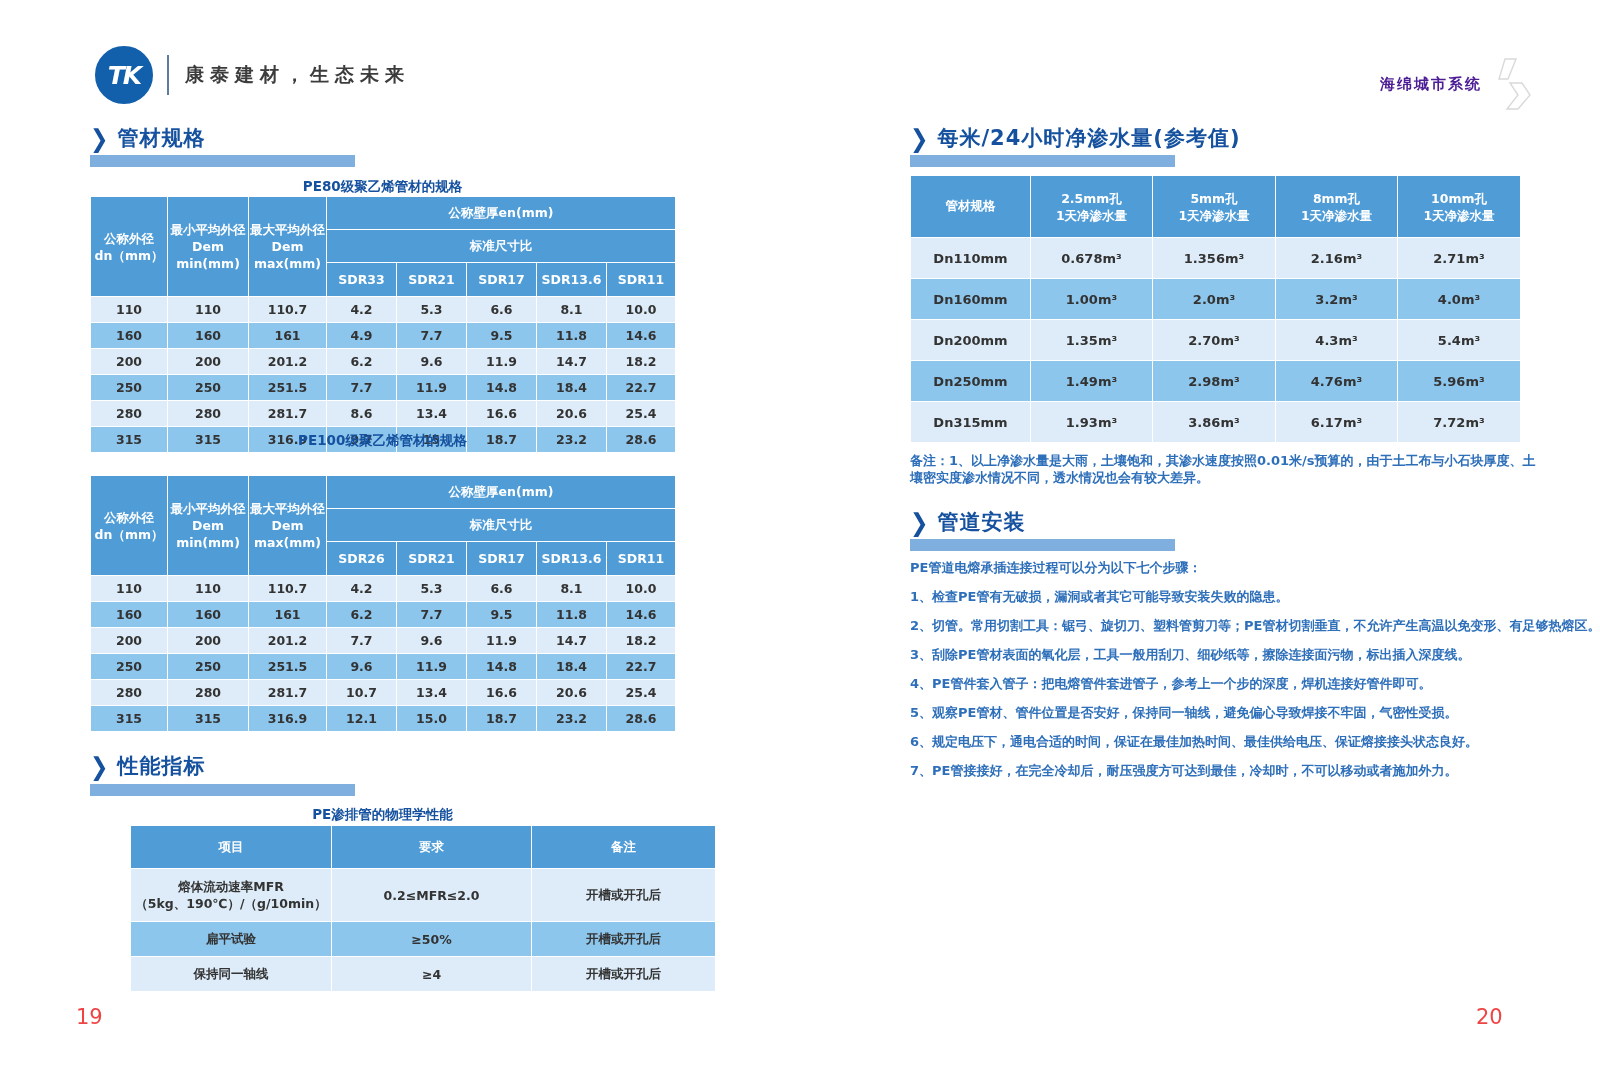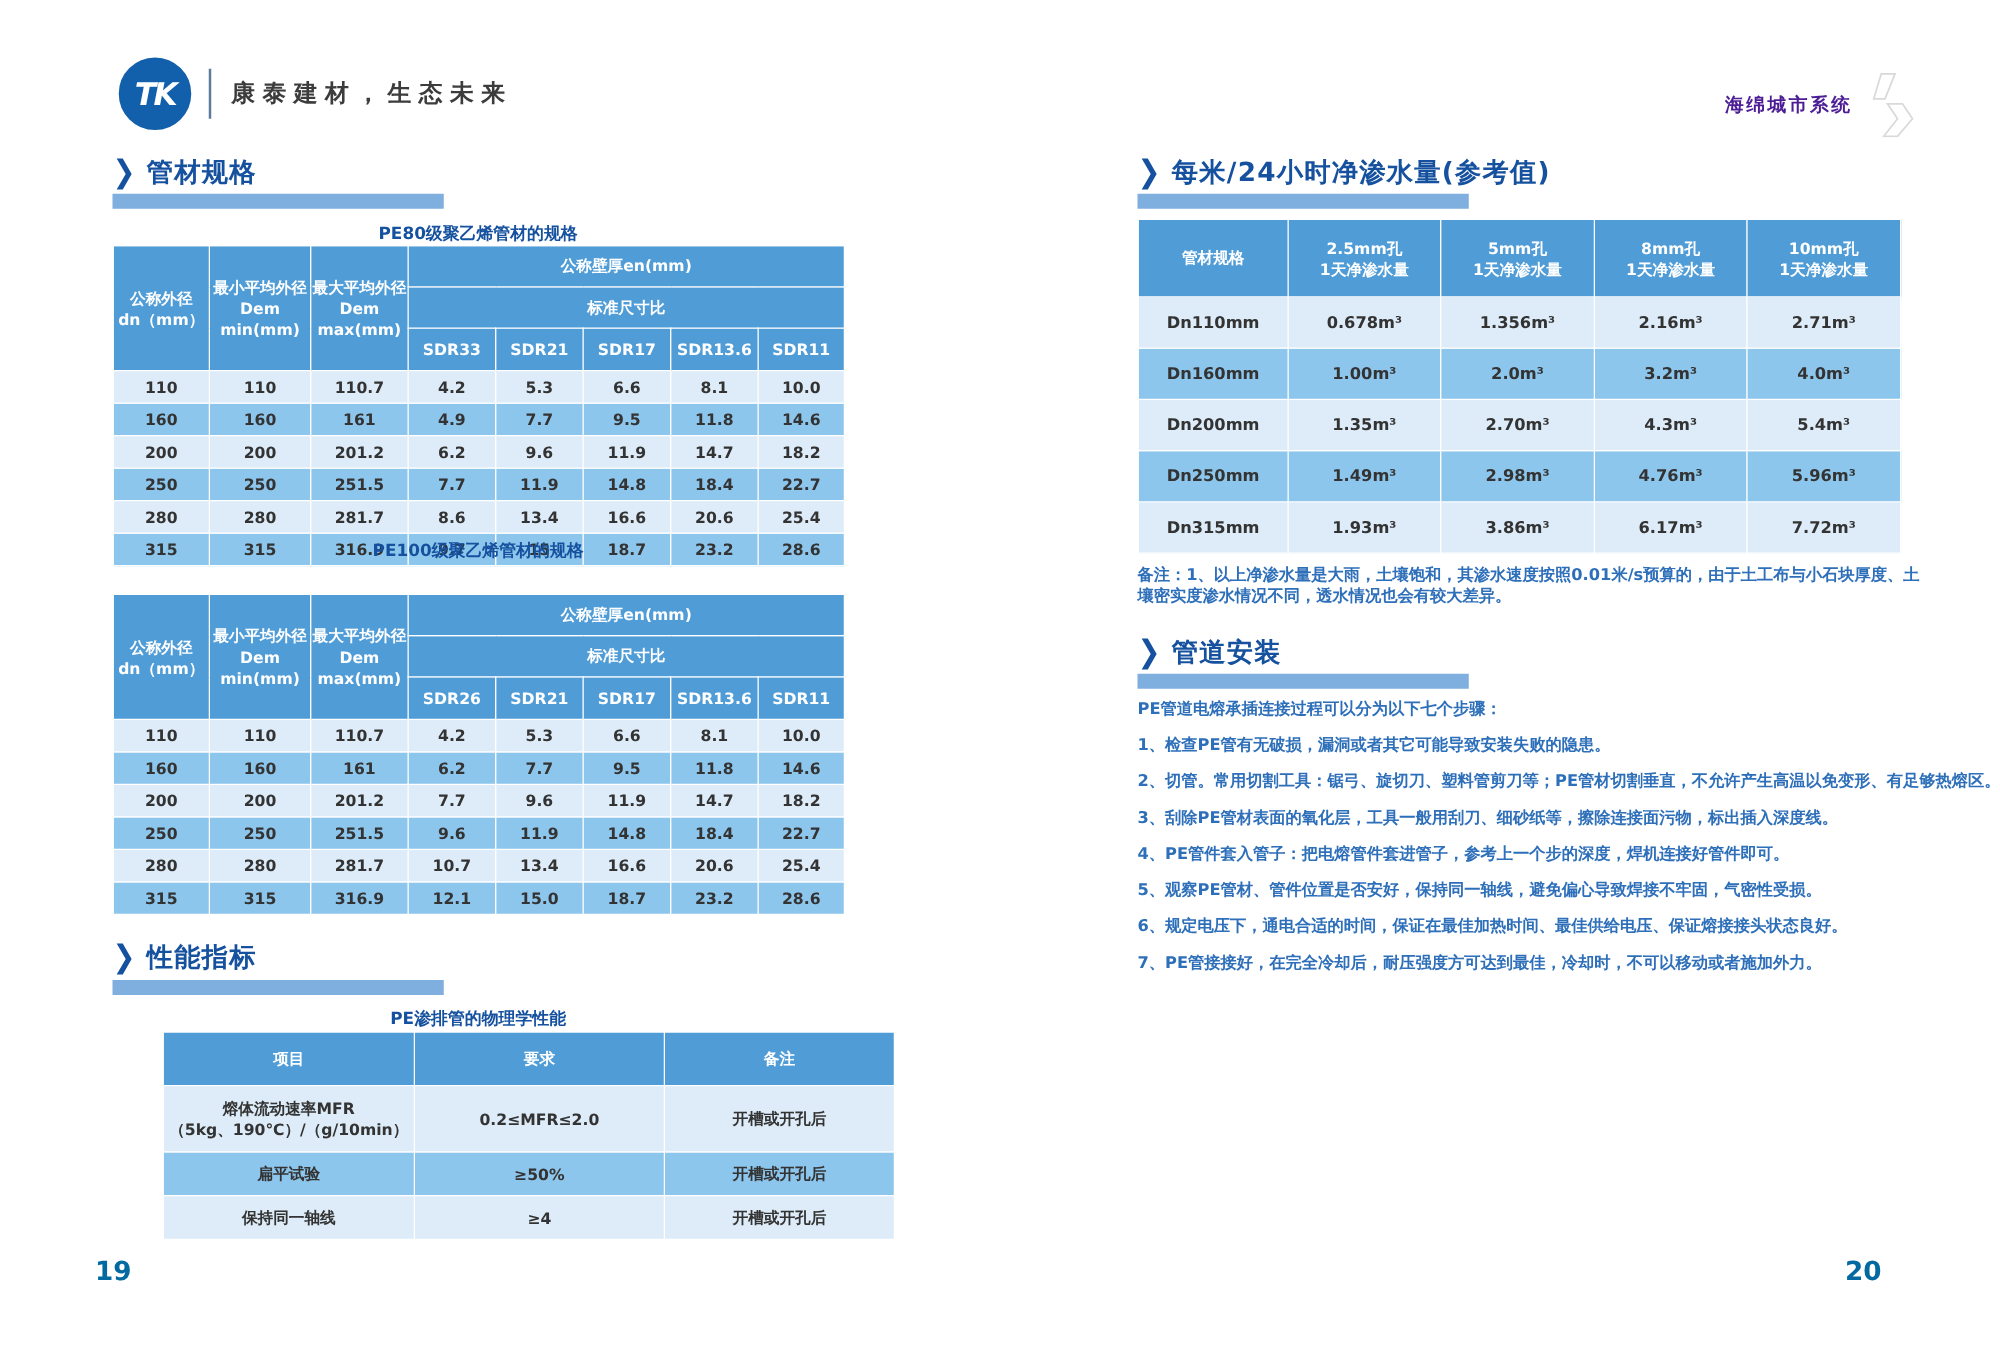--- a/index.html
+++ b/index.html
@@ -67,21 +67,21 @@
   
   .note-text {
     width:628px; font-size:13px; font-weight:600; color:#2e6fba; line-height:17px;
   }
   .install-lines { width:660px; }
   .install-line {
     font-size:13px; font-weight:600; color:#2e6fba; line-height:16px;
     margin-bottom:13px; white-space:nowrap;
   }
 
-  .page-number { font-size:21px; font-weight:700; color:#0369a1; }
+  .page-number { font-size:21px; font-weight:400; color:#ef4444; }
 </style>
 </head>
 <body>
 
 <div class="abs logo-wrap">
   <div class="logo-circle">TK</div>
   <div class="logo-divider"></div>
   <div class="slogan">康泰建材，生态未来</div>
 </div>
 

